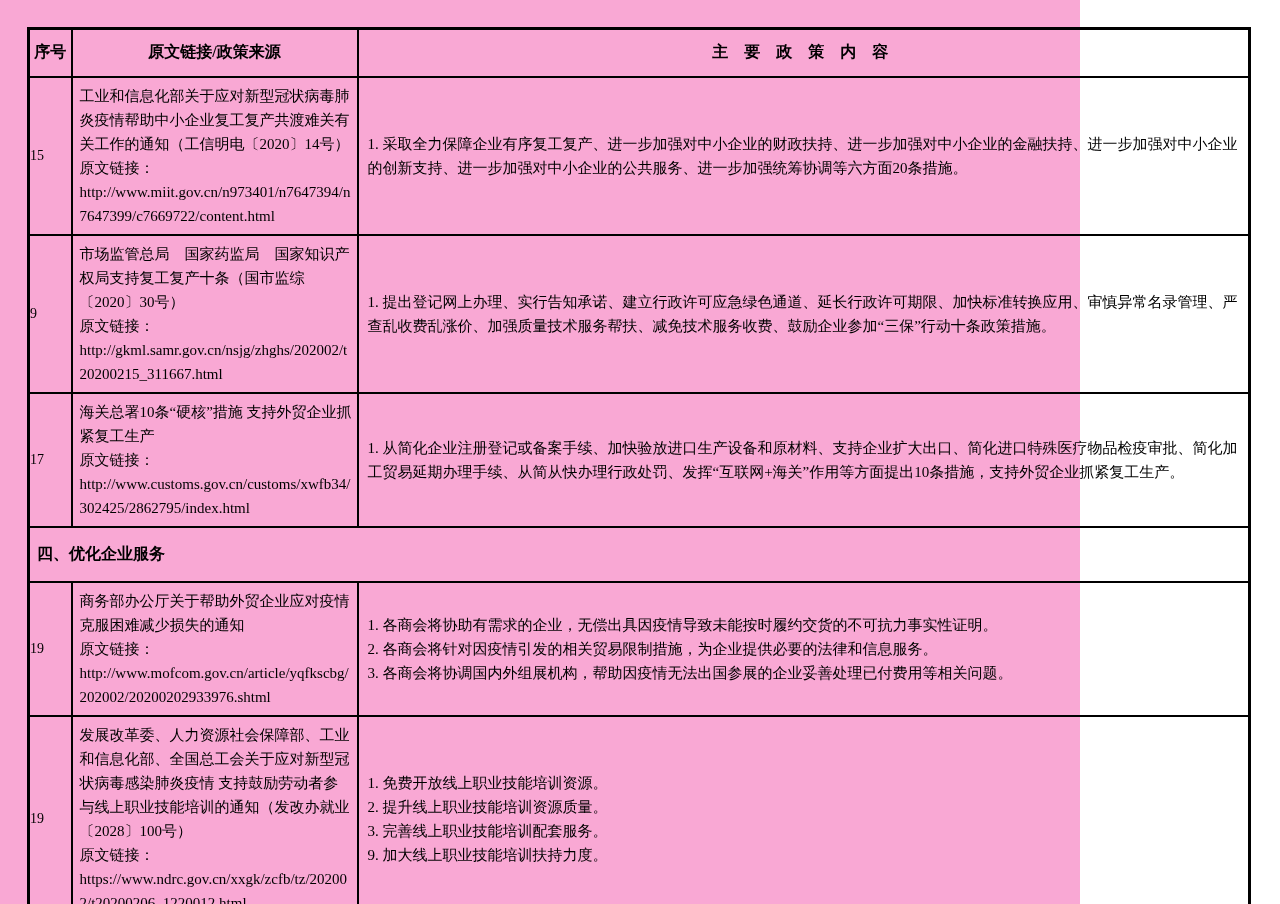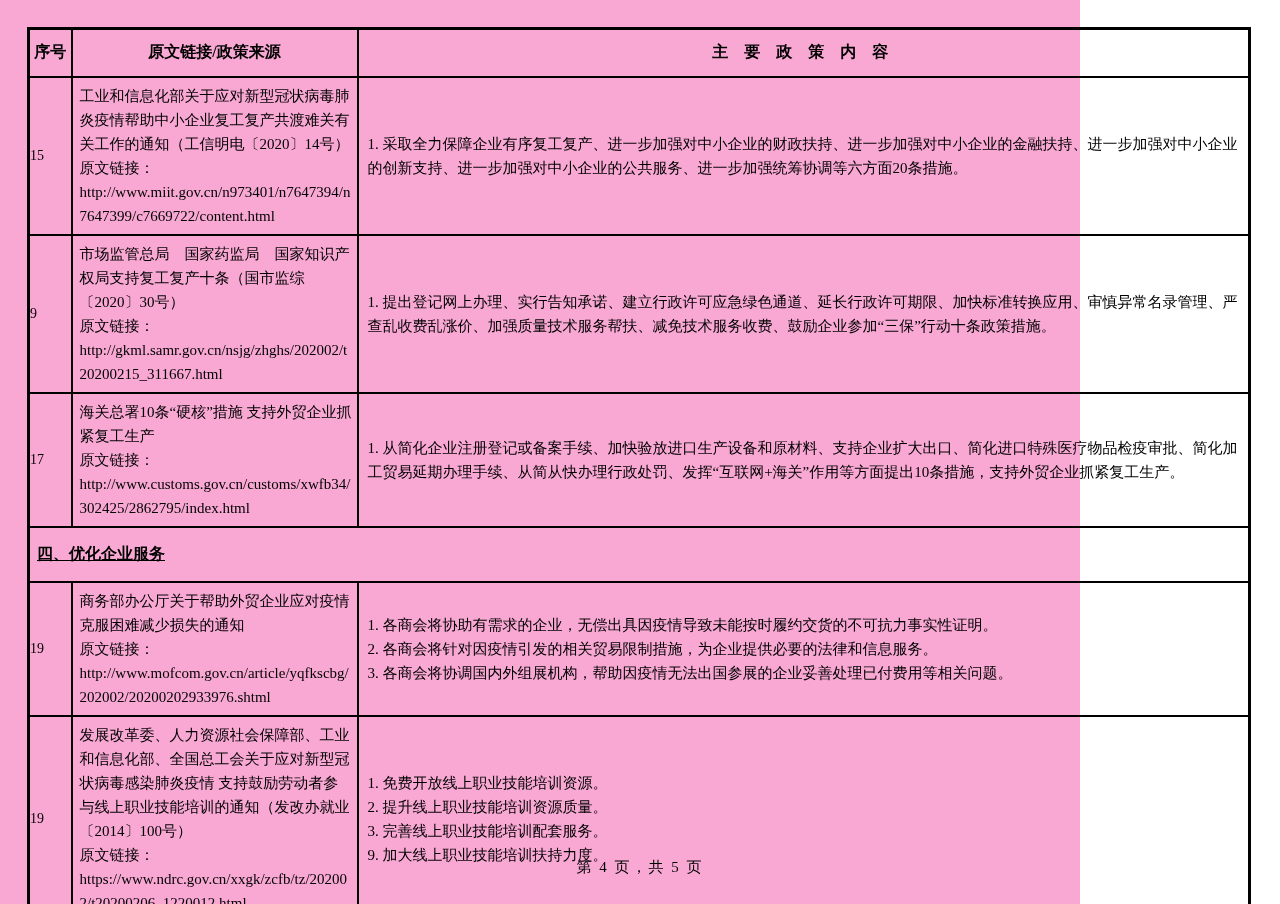--- a/index.html
+++ b/index.html
@@ -51,21 +51,21 @@
   td.section-cell {
     font-weight: bold;
     font-size: 16px;
     padding: 4px 4px 4px 7px;
     height: 55px;
   }
 
   tr.r15 { height: 146px; }
   tr.r16 { height: 116px; }
   tr.r17 { height: 111px; }
-  tr.rsec { height: 55px; text-decoration: underline; }
+  tr.rsec { height: 55px; }
   tr.r18 { height: 119px; }
   tr.r19 { height: 150px; }
 
   .footer {
     position: absolute;
     left: 0; top: 858px;
     width: 1280px;
     text-align: center;
     font-size: 15px;
     letter-spacing: 2px;
@@ -140,30 +140,29 @@
       <td class="content-cell">
         <div class="line">1. 各商会将协助有需求的企业，无偿出具因疫情导致未能按时履约交货的不可抗力事实性证明。</div>
         <div class="line">2. 各商会将针对因疫情引发的相关贸易限制措施，为企业提供必要的法律和信息服务。</div>
         <div class="line">3. 各商会将协调国内外组展机构，帮助因疫情无法出国参展的企业妥善处理已付费用等相关问题。</div>
       </td>
     </tr>
 
     <tr class="r19">
       <td class="no-cell">19</td>
       <td class="src-cell">
-        <div>发展改革委、人力资源社会保障部、工业和信息化部、全国总工会关于应对新型冠状病毒感染肺炎疫情 支持鼓励劳动者参与线上职业技能培训的通知（发改办就业〔2014〕100号）</div>
+        <div>发展改革委、人力资源社会保障部、工业和信息化部、全国总工会关于应对新型冠状病毒感染肺炎疫情 支持鼓励劳动者参与线上职业技能培训的通知（发改办就业〔2028〕100号）</div>
         <div>原文链接：</div>
         <div class="url">https://www.ndrc.gov.cn/xxgk/zcfb/tz/202002/t20200206_1220012.html</div>
       </td>
       <td class="content-cell">
         <div class="line">1. 免费开放线上职业技能培训资源。</div>
         <div class="line">2. 提升线上职业技能培训资源质量。</div>
         <div class="line">3. 完善线上职业技能培训配套服务。</div>
         <div class="line">9. 加大线上职业技能培训扶持力度。</div>
       </td>
     </tr>
 
   </tbody>
     </table>
 
-  <div class="footer">第 4 页，共 5 页</div>
 
 </div>
 
 </body></html>

